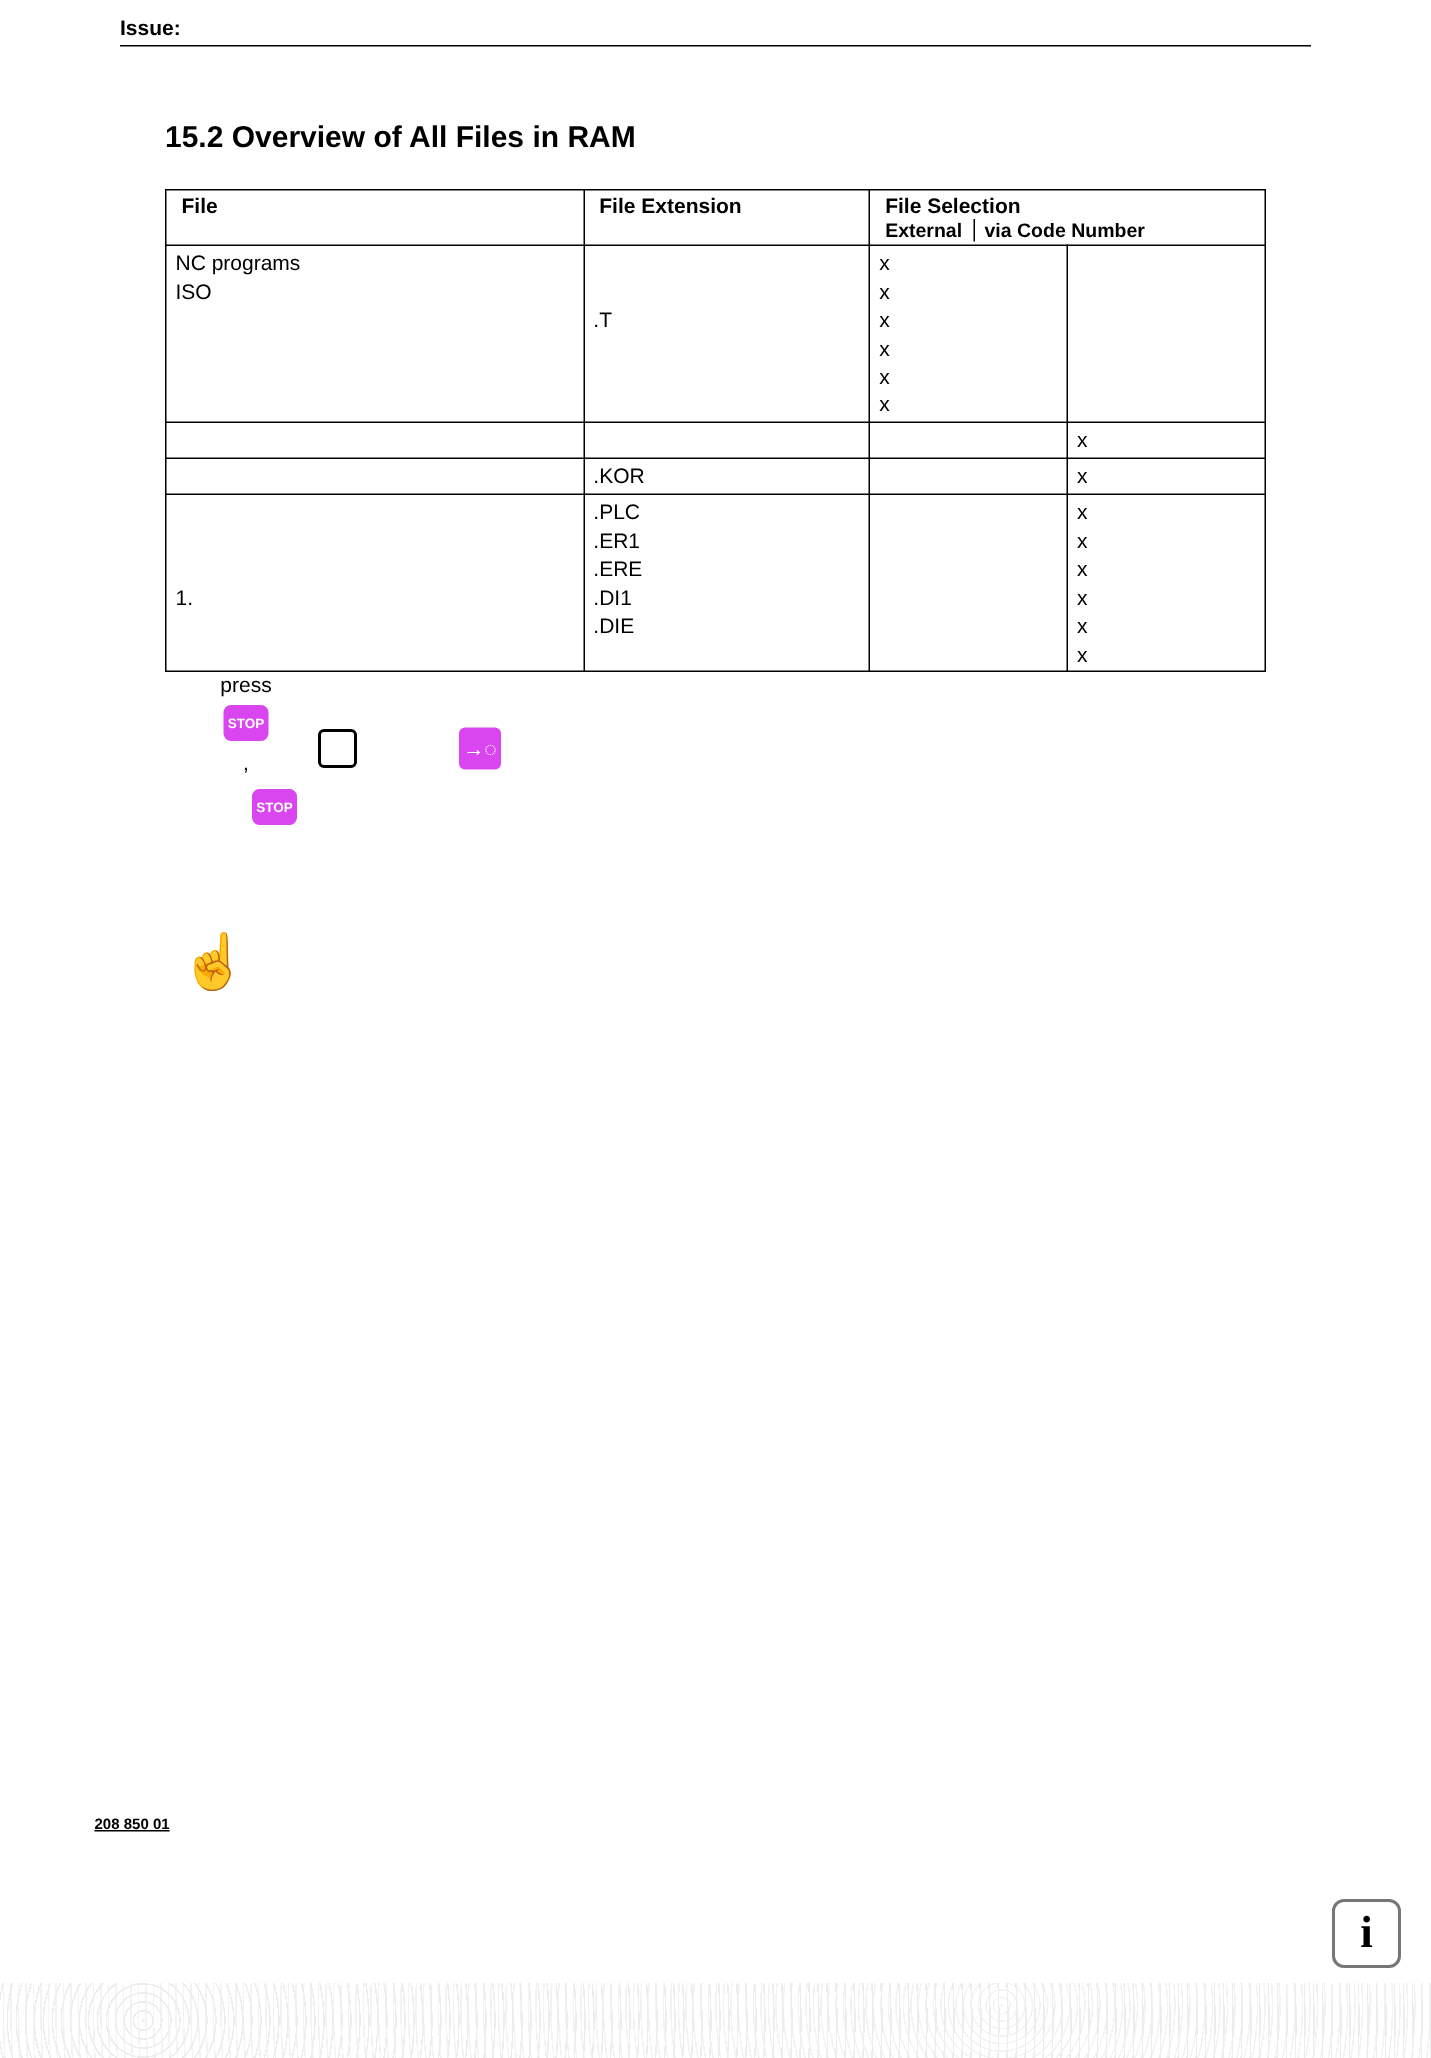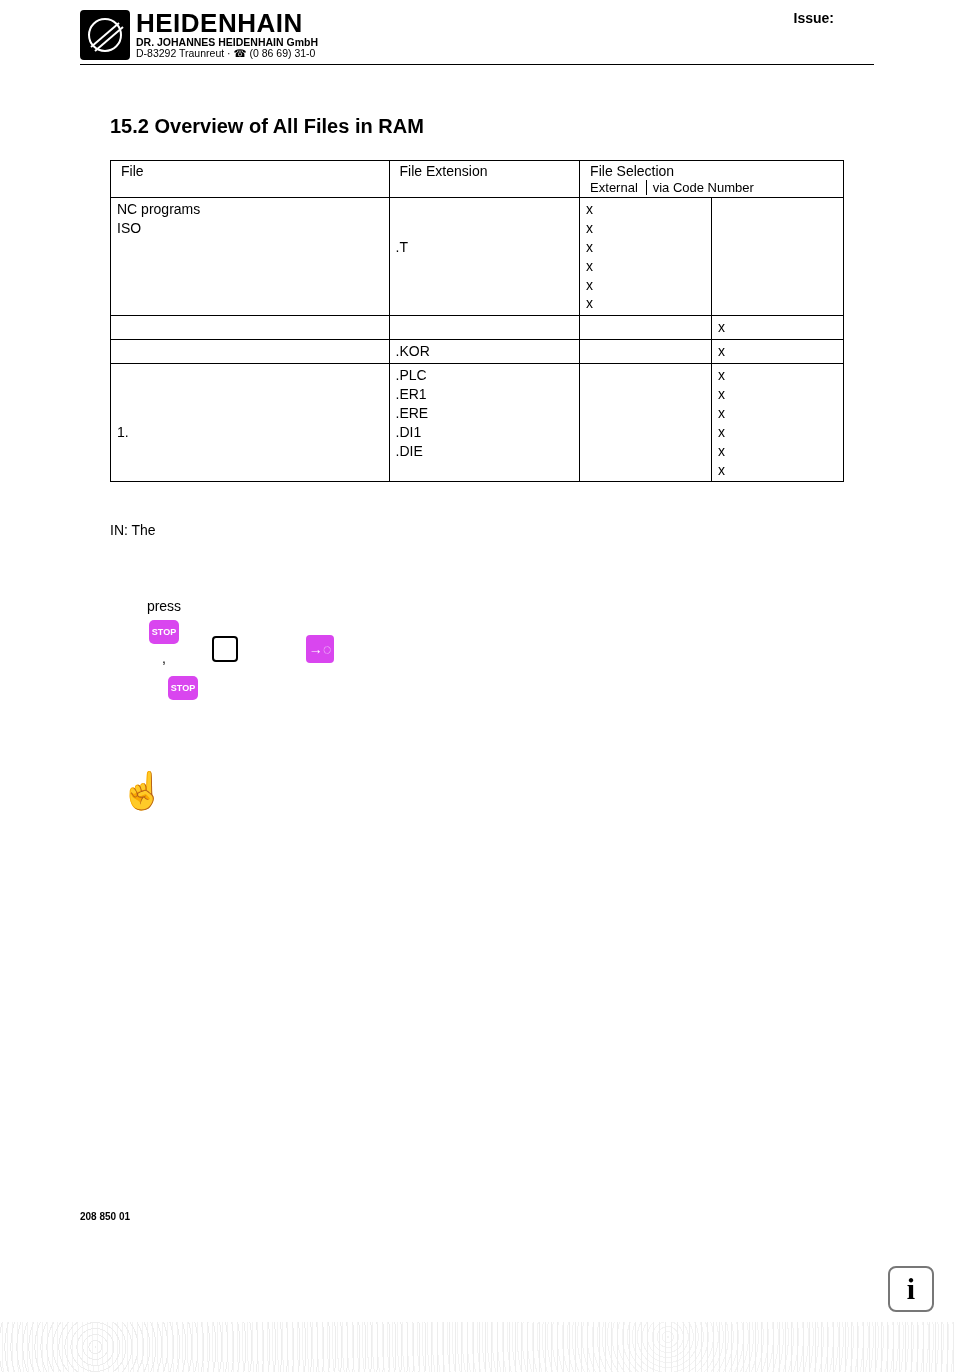--- a/index.html
+++ b/index.html
@@ -52,21 +52,21 @@
     border-collapse: collapse;
     width: 100%;
     font-size: 14px;
   }
   table.files th, table.files td {
     border: 1.2px solid #000;
     padding: 2px 6px;
     vertical-align: top;
     text-align: left;
   }
-  table.files th { font-weight: 400; padding-left: 10px; }
+  table.files th { font-weight: 700; padding-left: 10px; }
   th.sel-col { text-align: center; }
   .sub-h { font-size: 13px; }
   td.center, th.center { text-align: center; }
   .multi-line { line-height: 1.35; }
 
   .note-line { font-size: 14px; margin: 40px 0 60px 30px; }
 
   .sub-heading { font-weight: 900; font-size: 14px; margin: 10px 0 40px 30px; }
 
   .press-block {
@@ -85,22 +85,22 @@
     width: 26px; height: 26px; border-radius: 4px;
   }
   .icon-btn.send {
     width: 28px; height: 28px; border-radius: 4px;
     font-size: 14px;
   }
   .hand-icon { margin: 70px 0 0 40px; font-size: 36px; }
 
   .doc-num {
     position: absolute;
-    bottom: 150px; left: 80px;
-    font-size: 10px; font-weight: 700;
+    bottom: 150px; left: 63px;
+    font-size: 10px; font-weight: 700; text-decoration: underline;
   }
   .info-box {
     position: absolute;
     bottom: 60px; right: 20px;
     width: 46px; height: 46px;
     border: 2px solid #777; border-radius: 8px;
     display: flex; align-items: center; justify-content: center;
   }
   .info-box .i-glyph {
     font-family: "Times New Roman", serif;
@@ -113,34 +113,20 @@
                 repeating-radial-gradient(circle at 70% 30%, #ddd 0 1px, transparent 1px 5px);
     opacity: 0.35;
   }
 </style>
 </head>
 <body>
 
 <div class="page">
 
   <div class="header-row">
-    <div class="logo-block">
-      <div class="logo-icon">
-        <svg viewBox="0 0 40 40">
-            <circle cx="20" cy="20" r="16" fill="none" stroke="#fff" stroke-width="2"></circle>
-            <line x1="6" y1="32" x2="34" y2="8" stroke="#fff" stroke-width="2"></line>
-            <line x1="10" y1="36" x2="38" y2="12" stroke="#fff" stroke-width="2"></line>
-          </svg>
-      </div>
-      <div class="logo-text">
-        <div class="brand">HEIDENHAIN</div>
-        <div class="company">DR. JOHANNES HEIDENHAIN GmbH</div>
-        <div class="address">D-83292 Traunreut · ☎ (0 86 69) 31-0</div>
-      </div>
-    </div>
     <div class="title-block">
       <div class="issue">Issue:</div>
     </div>
   </div>
   <hr class="rule">
 
   <h2 class="section-title">15.2 Overview of All Files in RAM</h2>
 
   <div class="table-wrap">
     <table class="files">
@@ -178,21 +164,20 @@
           <tr>
             <td class="multi-line ">&nbsp;<br>&nbsp;<br>&nbsp;<br>1.<br>&nbsp;<br>&nbsp;</td>
             <td class="multi-line center">.PLC<br>.ER1<br>.ERE<br>.DI1<br>.DIE<br>&nbsp;</td>
             <td class="multi-line center">&nbsp;<br>&nbsp;<br>&nbsp;<br>&nbsp;<br>&nbsp;<br>&nbsp;</td>
             <td class="multi-line center">x<br>x<br>x<br>x<br>x<br>x</td>
           </tr>
         </tbody>
     </table>
   </div>
 
-  <div class="note-line">IN: The</div>
 
 
   <div class="press-block">
     <div>
       <div style="display:flex;align-items:center;gap:6px;flex-direction:column;">
         <span>press</span>
         <span class="icon-btn">STOP</span>
         <span>,</span>
       </div>
       <div style="margin-top:10px; margin-left:38px;">

